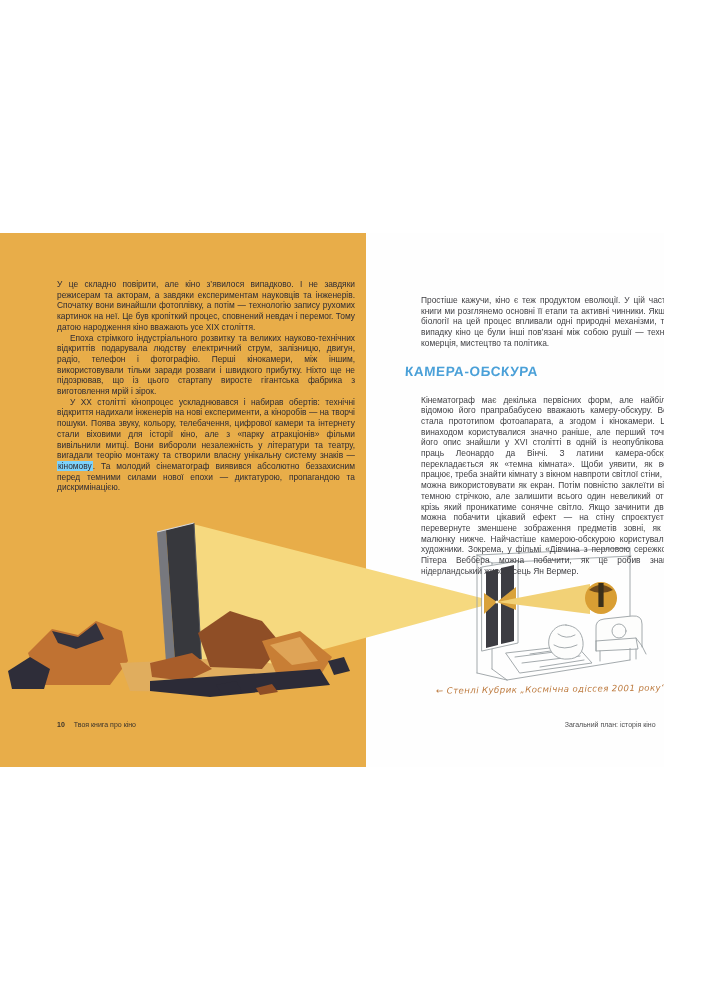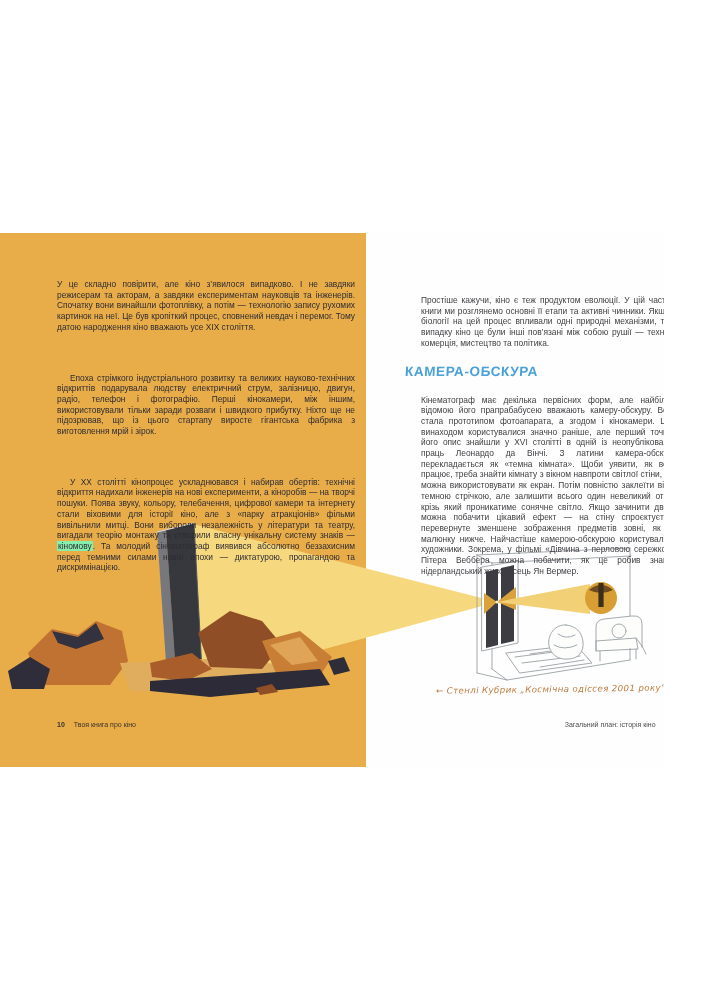--- a/index.html
+++ b/index.html
@@ -8,23 +8,23 @@
   .spread{position:absolute;left:0;top:233px;width:720px;height:534px;}
   .page-left{position:absolute;left:0;top:0;width:366px;height:534px;background:#e8ad49;}
   .page-right{position:absolute;left:366px;top:0;width:354px;height:534px;background:#fefefe;}
 
   .art{position:absolute;left:0;top:0;width:720px;height:534px;z-index:1;pointer-events:none;}
 
   
   .ltext{position:absolute;left:57px;top:46px;width:298px;z-index:2;
          font-size:8.4px;line-height:10.7px;color:#2e2b33;text-align:justify;}
   .ltext p{margin:0;}
-  .ltext p + p{text-indent:13px;margin-top:40px;}
+  .ltext p + p{text-indent:13px;}
   .seg-b{font-weight:normal;}
-  .seg-hl{background:#86efac;padding:0 1px;}
+  .seg-hl{background:#7dd3fc;padding:0 1px;}
 
   
   .rtext{position:absolute;left:39px;top:46px;width:288px;z-index:2;
          font-size:8.4px;line-height:10.7px;color:#3e3e42;text-align:justify;}
   .rtext p{margin:16px;}
   .rhead{margin:14px 0 5px 0;font-size:13.5px;line-height:14px;font-weight:bold;
          letter-spacing:0.6px;color:#4aa0d8;transform:skewX(-3deg);transform-origin:left;}
 
   .caption{position:absolute;left:70px;top:451px;width:250px;z-index:2;
            font-family:"DejaVu Sans",sans-serif;font-style:italic;font-size:8.6px;

